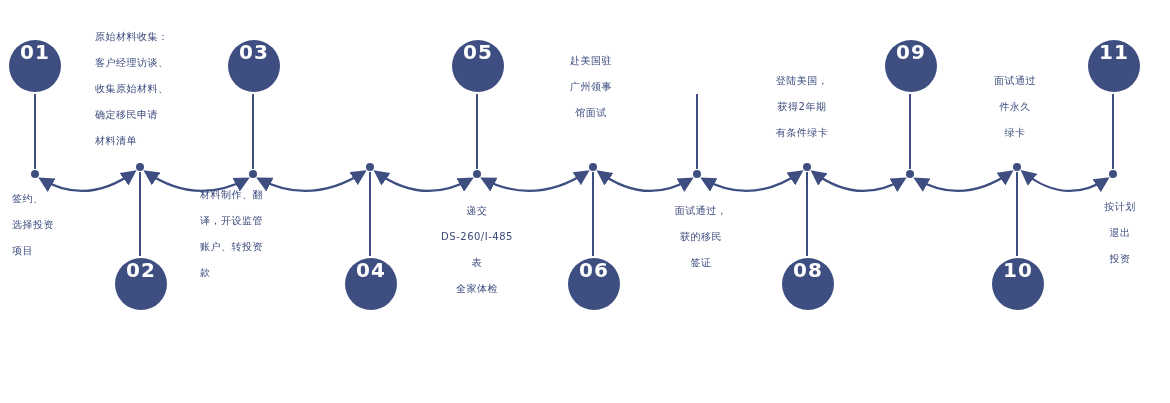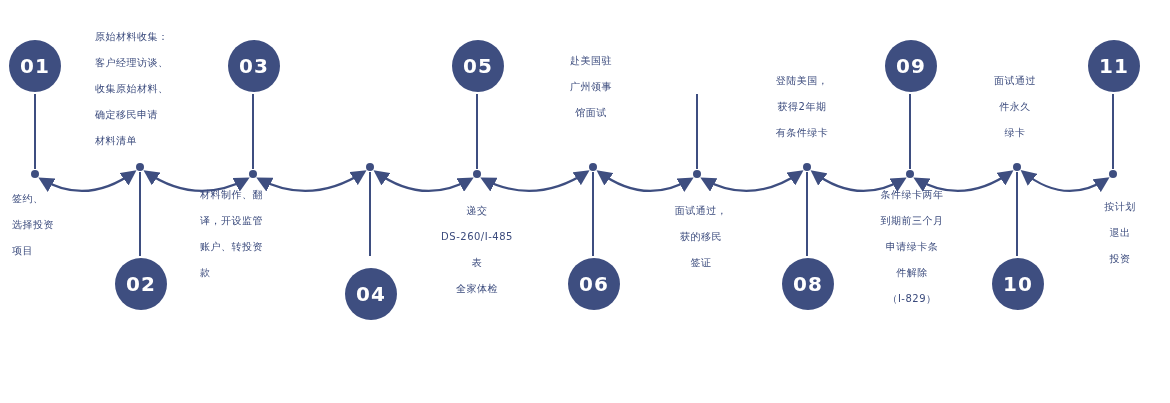--- a/index.html
+++ b/index.html
@@ -11,28 +11,28 @@
   *{margin:0;padding:0;box-sizing:border-box;}
   html,body{width:1170px;height:403px;background:var(--background,#fff);
     font-family:"DejaVu Sans","Liberation Sans",sans-serif;}
   #stage{position:relative;width:1170px;height:403px;overflow:hidden;background:var(--background,#fff);}
   #connector{position:absolute;left:0;top:0;width:1170px;height:403px;pointer-events:none;}
   .wave-seg{fill:none;stroke:var(--primary,#3e4e80);stroke-width:2.2px;}
   .arrow-head{fill:var(--primary,#3e4e80);}
   .dot{fill:var(--primary,#3e4e80);}
   .stem{stroke:var(--primary,#3e4e80);stroke-width:2px;}
   .circle{position:absolute;width:52px;height:52px;border-radius:50%;
-    background:var(--primary,#3e4e80);display:flex;align-items:center;justify-content:center;}
+    background:var(--primary,#3e4e80);display:flex;align-items:flex-start;justify-content:center;}
   .num{color:var(--number-color,#fff);font-size:20px;font-weight:700;letter-spacing:1px;}
   .label{position:absolute;color:var(--text-color,#3b4b7d);font-size:10px;line-height:26px;
     white-space:pre-line;letter-spacing:0.5px;}
   .ta-c{text-align:center;}
   
   .c1{left:9px;top:40px}   .c2{left:115px;top:258px} .c3{left:228px;top:40px}
-  .c4{left:345px;top:268px}.c5{left:452px;top:40px}  .c6{left:568px;top:258px}
+  .c4{left:345px;top:258px}.c5{left:452px;top:40px}  .c6{left:568px;top:258px}
   .c7{left:672px;top:40px} .c8{left:782px;top:258px} .c9{left:885px;top:40px}
   .c10{left:992px;top:258px}.c11{left:1088px;top:40px}
   
   .l1{left:12px;top:186px;width:92px}
   .l2{left:95px;top:24px;width:124px}
   .l3{left:200px;top:182px;width:102px}
   .l4{left:313px;top:26px;width:124px}
   .l5{left:415px;top:198px;width:124px}
   .l6{left:540px;top:48px;width:102px}
   .l7{left:650px;top:198px;width:102px}
@@ -144,25 +144,20 @@
 全家体检</div>
   <div class="label l6 ta-c">赴美国驻
 广州领事
 馆面试</div>
   <div class="label l7 ta-c">面试通过，
 获的移民
 签证</div>
   <div class="label l8 ta-c">登陆美国，
 获得2年期
 有条件绿卡</div>
-  <div class="label l9 ta-c">条件绿卡两年
-到期前三个月
-申请绿卡条
-件解除
-（I-829）</div>
   <div class="label l10 ta-c">面试通过
 件永久
 绿卡</div>
   <div class="label l11 ta-c">按计划
 退出
 投资</div>
 
 </div>
 
 </body></html>

